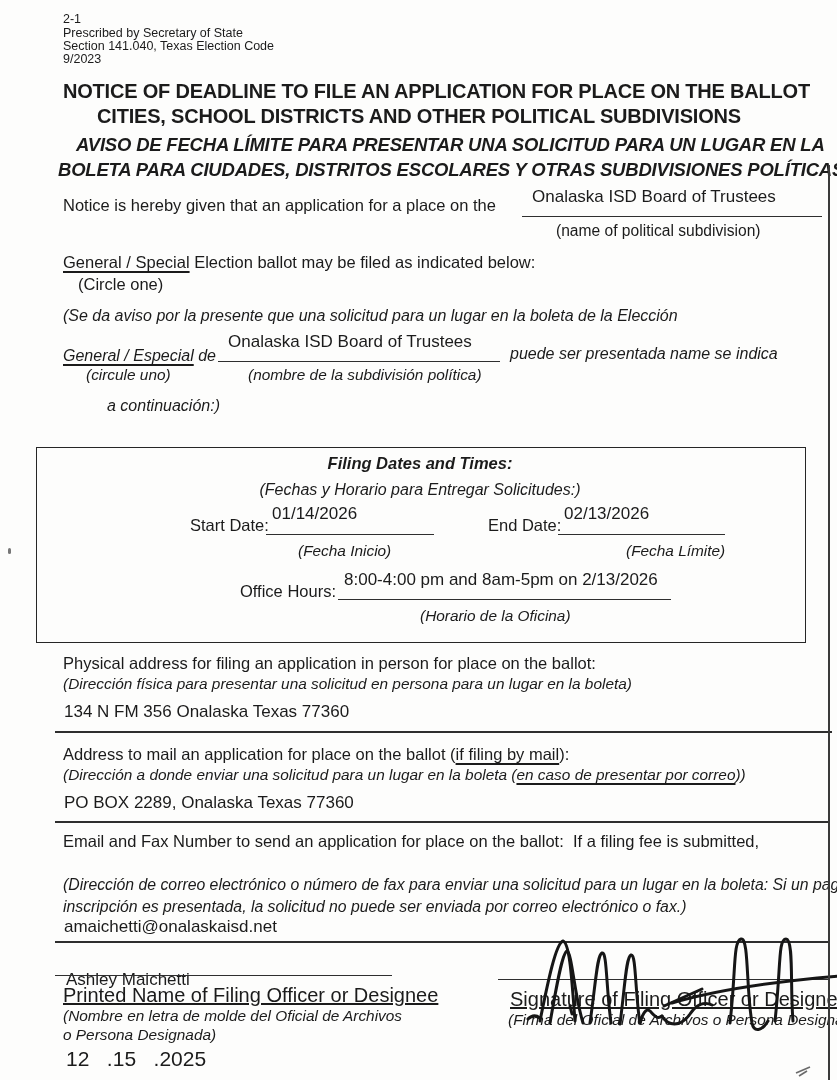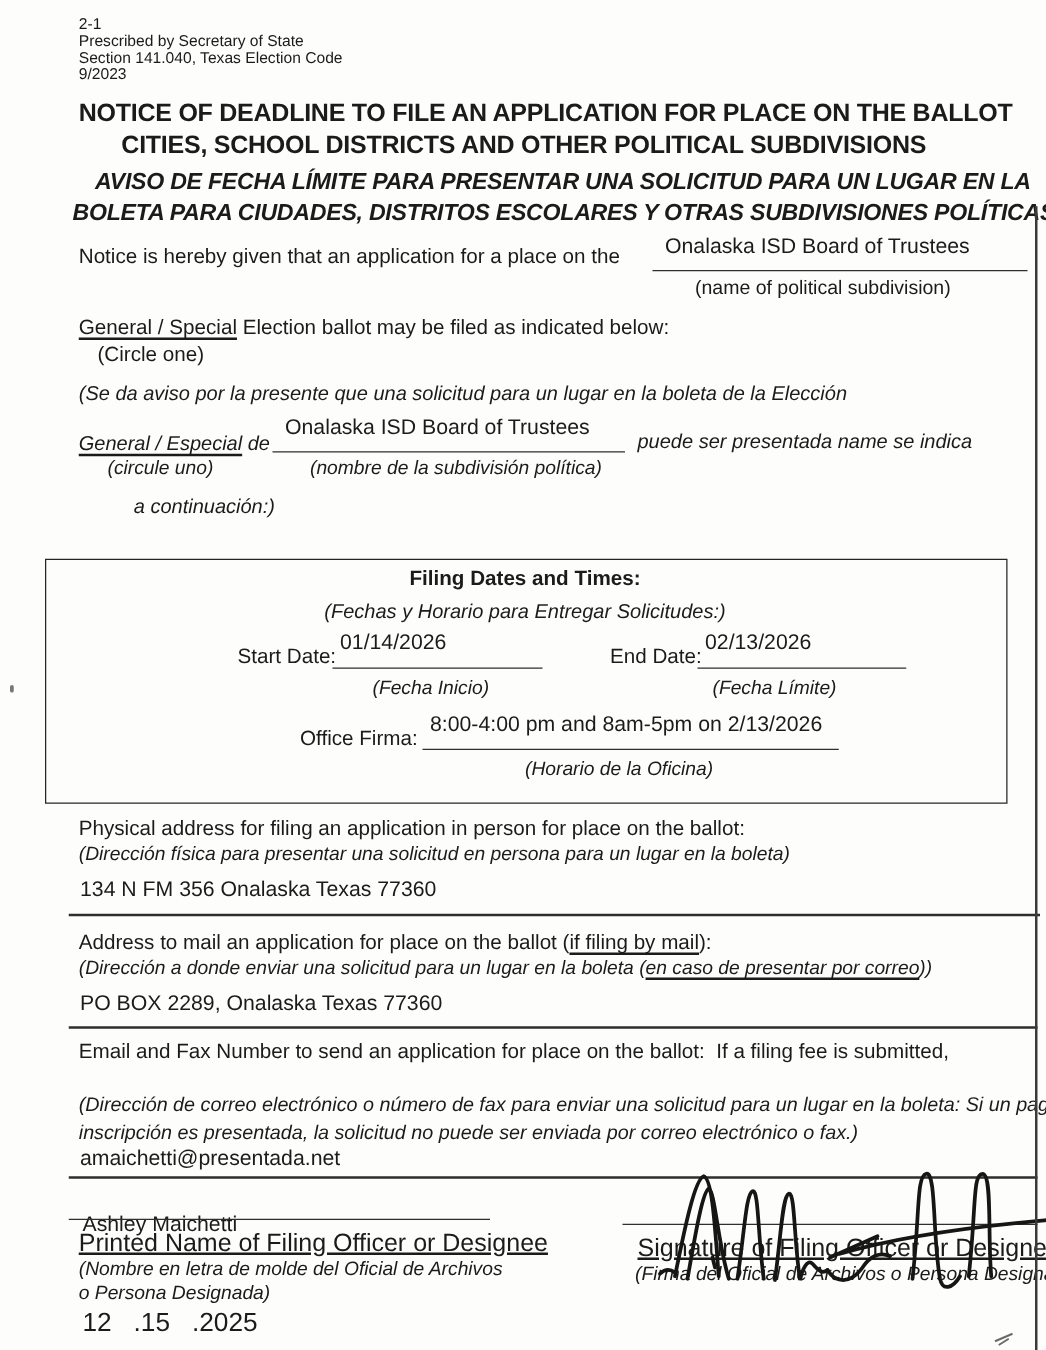--- a/index.html
+++ b/index.html
@@ -55,52 +55,52 @@
 
   <div class="abs it" style="left:63px;top:347px;font-size:16px;"><span class="u">General / Especial</span><span> de</span></div>
   <div class="abs val" style="left:228px;top:332px;">Onalaska ISD Board of Trustees</div>
   <div class="ul" style="left:218px;top:361px;width:282px;"></div>
   <div class="abs it" style="left:510px;top:345px;font-size:16px;">puede ser presentada name se indica</div>
   <div class="abs it" style="left:86px;top:366px;">(circule uno)</div>
   <div class="abs it" style="left:248px;top:366px;">(nombre de la subdivisión política)</div>
   <div class="abs it" style="left:63px;top:397px;font-size:16px;margin-left:44px;">a continuación:)</div>
 
   <div class="box" style="left:36px;top:447px;width:768px;height:194px;"></div>
-  <div class="abs t b ctr" style="left:36px;top:454px;width:768px;">Filing Dates and Times:</div>
+  <div class="abs t b ctr" style="left:36px;top:454px;width:768px;font-style:italic;">Filing Dates and Times:</div>
   <div class="abs it ctr" style="left:36px;top:481px;width:768px;font-size:16px;">(Fechas y Horario para Entregar Solicitudes:)</div>
 
   <div class="abs t" style="left:190px;top:516px;">Start Date:</div>
   <div class="abs val" style="left:272px;top:504px;">01/14/2026</div>
   <div class="ul" style="left:266px;top:534px;width:168px;"></div>
   <div class="abs it" style="left:298px;top:542px;">(Fecha Inicio)</div>
 
   <div class="abs t" style="left:488px;top:516px;">End Date:</div>
   <div class="abs val" style="left:564px;top:504px;">02/13/2026</div>
   <div class="ul" style="left:558px;top:534px;width:167px;"></div>
-  <div class="abs it" style="left:570px;top:542px;">(Fecha Límite)</div>
+  <div class="abs it" style="left:626px;top:542px;">(Fecha Límite)</div>
 
-  <div class="abs t" style="left:240px;top:582px;">Office Firma:</div>
+  <div class="abs t" style="left:240px;top:582px;">Office Hours:</div>
   <div class="abs val" style="left:344px;top:570px;">8:00-4:00 pm and 8am-5pm on 2/13/2026</div>
   <div class="ul" style="left:338px;top:599px;width:333px;"></div>
   <div class="abs it" style="left:420px;top:607px;">(Horario de la Oficina)</div>
 
   <div class="abs t" style="left:63px;top:654px;">Physical address for filing an application in person for place on the ballot:</div>
   <div class="abs it" style="left:63px;top:675px;">(Dirección física para presentar una solicitud en persona para un lugar en la boleta)</div>
   <div class="abs val" style="left:64px;top:702px;">134 N FM 356 Onalaska Texas 77360</div>
   <div class="hr" style="left:55px;top:731px;width:777px;"></div>
 
   <div class="abs t" style="left:63px;top:745px;"><span>Address to mail an application for place on the ballot (</span><span class="u">if filing by mail</span><span>):</span></div>
   <div class="abs it" style="left:63px;top:766px;"><span>(Dirección a donde enviar una solicitud para un lugar en la boleta (</span><span class="u">en caso de presentar por correo</span><span>))</span></div>
   <div class="abs val" style="left:64px;top:793px;">PO BOX 2289, Onalaska Texas 77360</div>
   <div class="hr" style="left:55px;top:821px;width:775px;"></div>
 
   <div class="abs t" style="left:63px;top:832px;">Email and Fax Number to send an application for place on the ballot:  If a filing fee is submitted,</div>
   <div class="abs it" style="left:63px;top:876px;font-size:15.8px;">(Dirección de correo electrónico o número de fax para enviar una solicitud para un lugar en la boleta: Si un pago de</div>
   <div class="abs it" style="left:63px;top:898px;font-size:15.8px;">inscripción es presentada, la solicitud no puede ser enviada por correo electrónico o fax.)</div>
-  <div class="abs val" style="left:64px;top:917px;">amaichetti@presentada.net</div>
+  <div class="abs val" style="left:64px;top:917px;">amaichetti@onalaskaisd.net</div>
   <div class="hr" style="left:55px;top:941px;width:775px;"></div>
 
   <div class="abs val" style="left:66px;top:951px;margin-top:19px;">Ashley Maichetti</div>
   <div class="ul" style="left:55px;top:975px;width:337px;border-bottom-width:1.5px;"></div>
   <div class="abs t2" style="left:63px;top:984px;">Printed Name of Filing Officer or Designee</div>
   <div class="abs it" style="left:63px;top:1007px;">(Nombre en letra de molde del Oficial de Archivos</div>
   <div class="abs it" style="left:63px;top:1026px;">o Persona Designada)</div>
   <div class="abs" style="left:66px;top:1047px;font-size:21px;">12   .15   .2025</div>
 
   <div class="ul" style="left:498px;top:979px;width:332px;border-bottom-width:1.6px;"></div>

